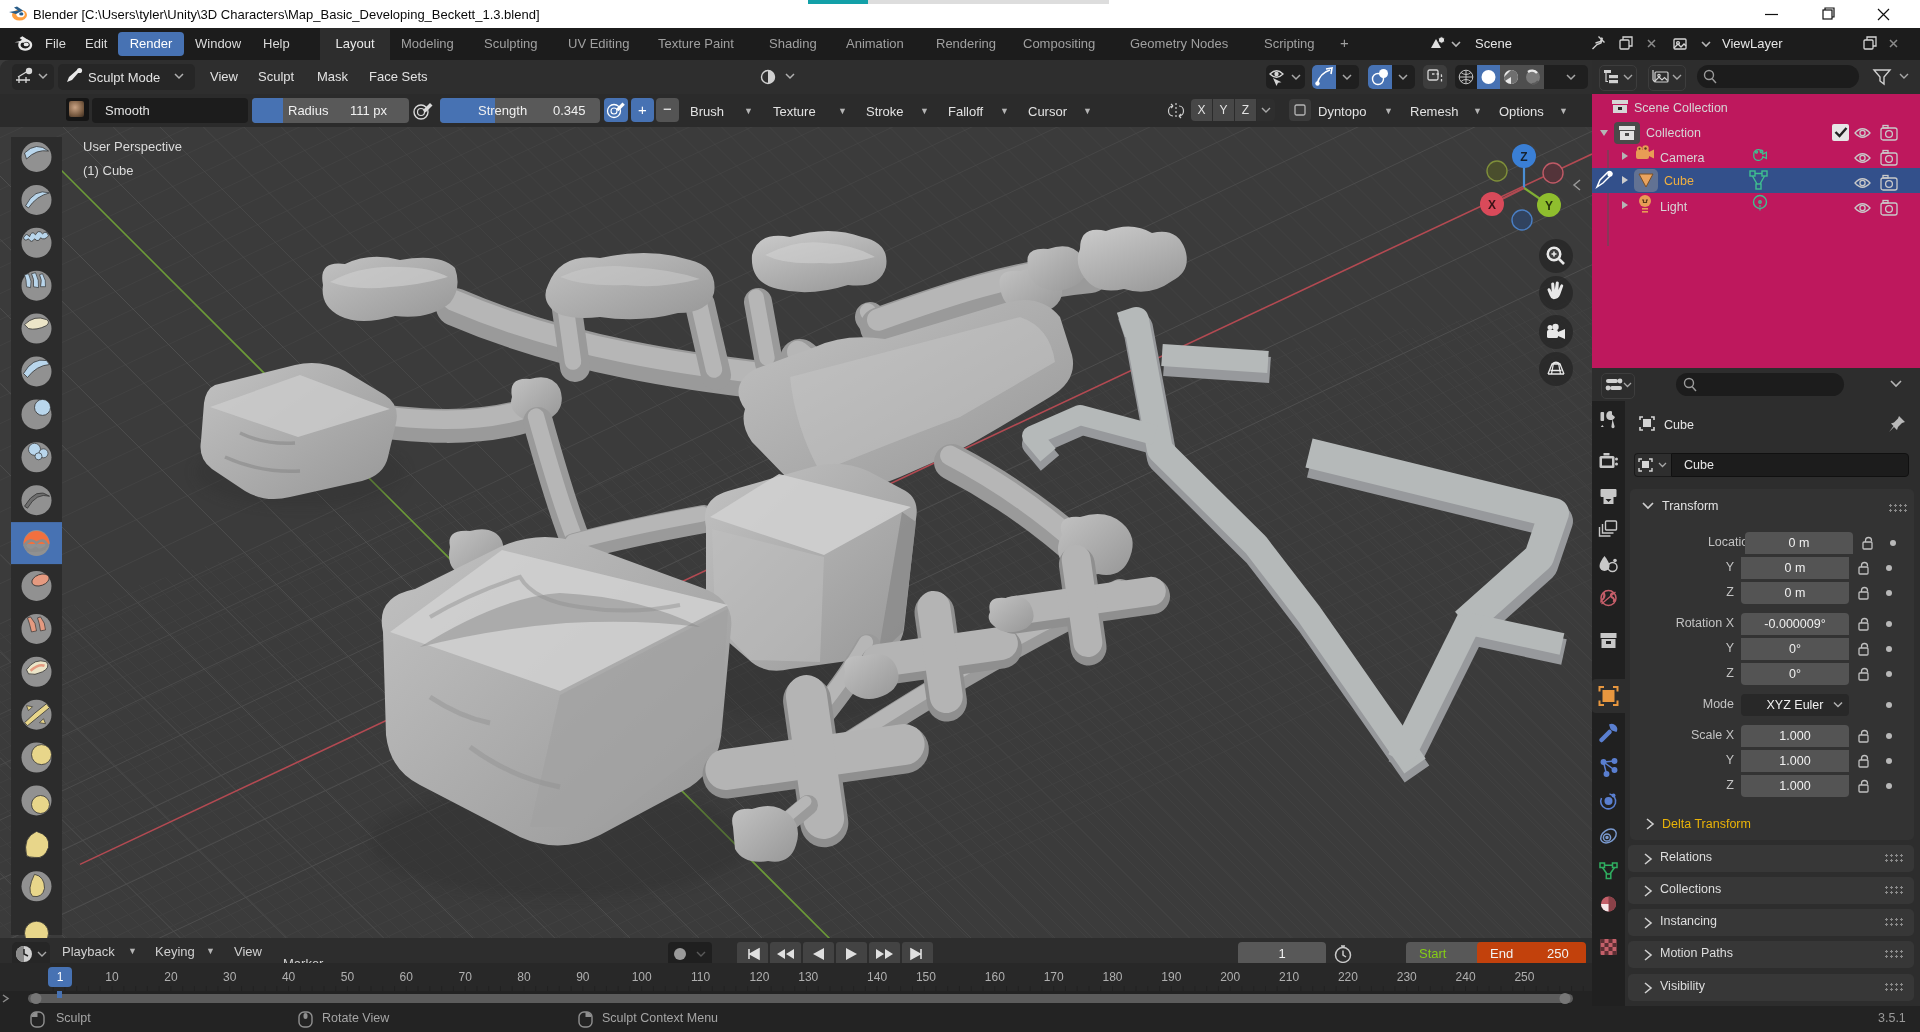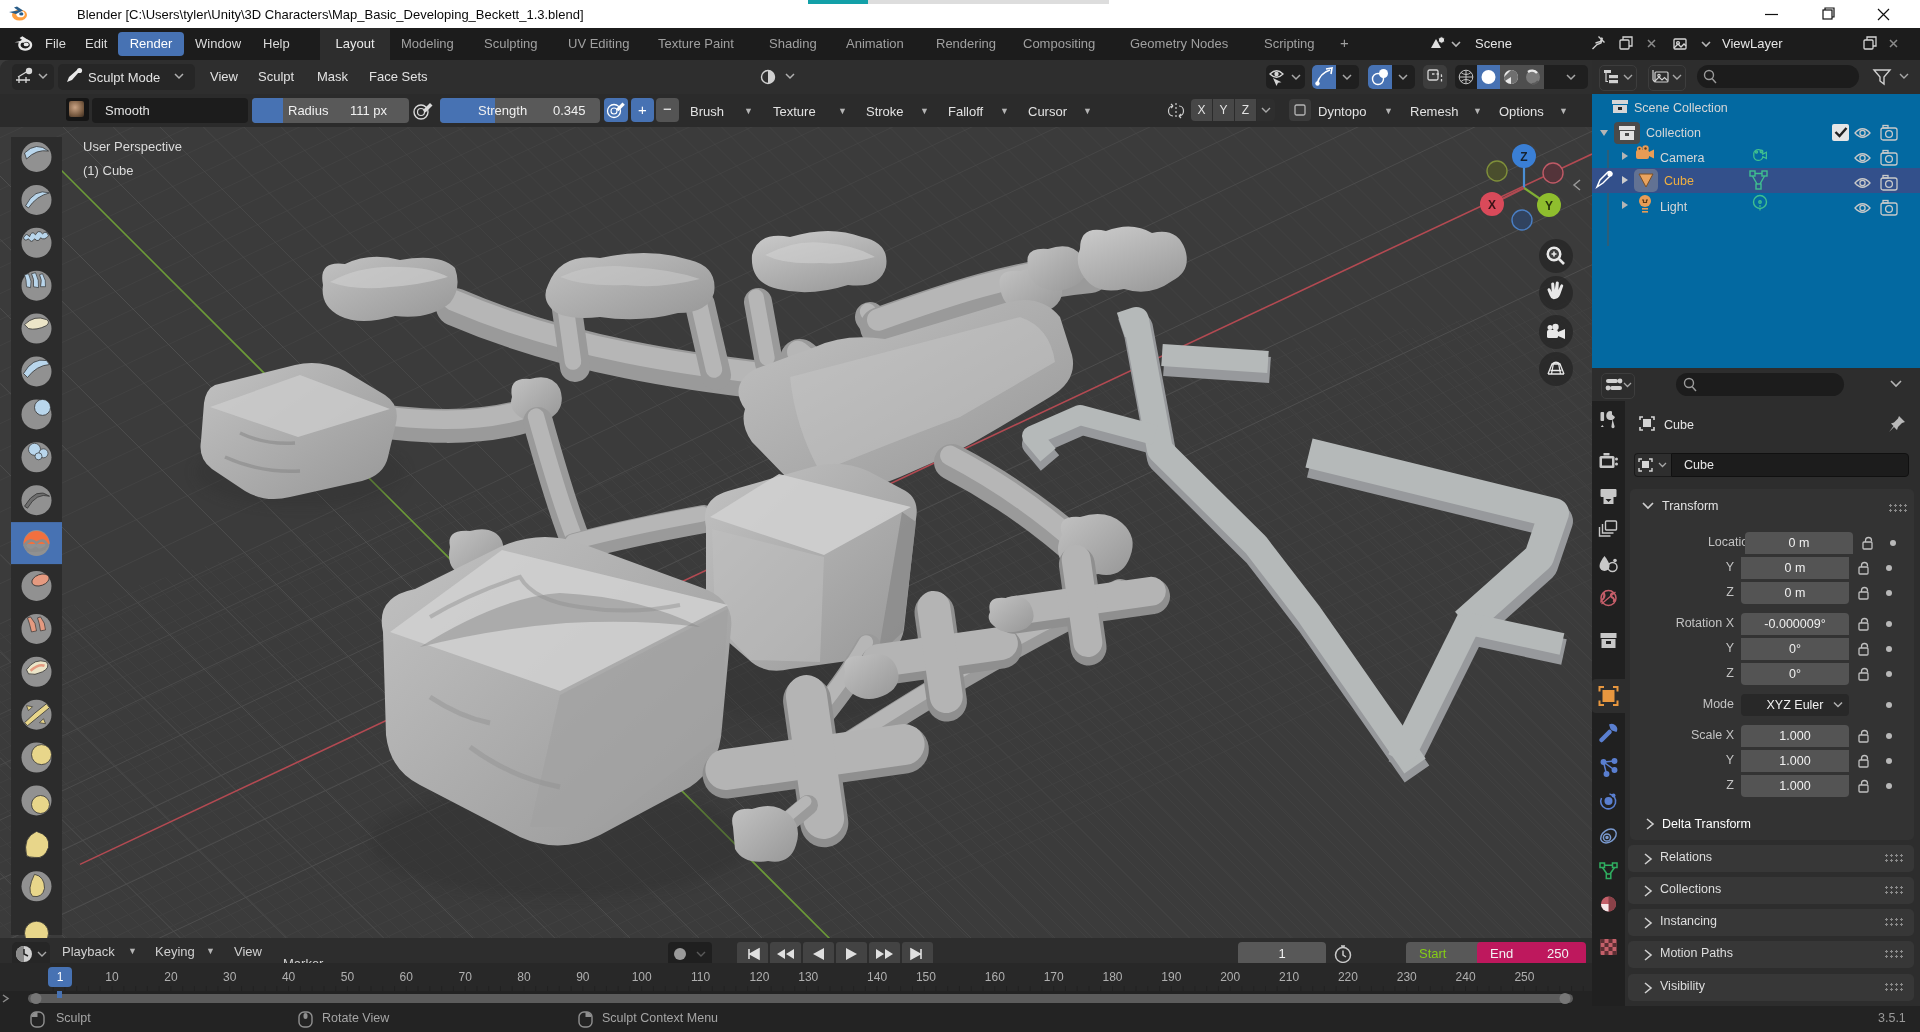--- a/index.html
+++ b/index.html
@@ -3,35 +3,35 @@
 <meta charset="utf-8">
 <style>
   * { margin:0; padding:0; box-sizing:border-box; }
   html,body { width:1920px; height:1032px; overflow:hidden; background:#3b3b3b;
     font-family:"Liberation Sans", sans-serif; }
   .abs { position:absolute; }
   #root { position:relative; width:1920px; height:1032px; }
   
   #titlebar { left:0; top:0; width:1920px; height:28px; background:#ffffff; color:#0a0a0a;
     font-size:13px; }
-  #titletext { left:33px; top:6.5px;margin-left:44px; }
+  #titletext { left:33px; top:6.5px; }
   
   #topbar { left:0; top:28px; width:1920px; height:32px; background:#1c1c1c; color:#dadada; font-size:13px; }
   .menuitem { top:8px; }
   .pill { border-radius:4px; }
   
   .wtab { top:8px; color:#a0a0a0; }
   
   #row2 { left:0; top:60px; width:1592px; height:34px; background:#2e2e2e; color:#e2e2e2; font-size:13px; border-radius:9px 0 0 0; }
   
   #row3 { left:0; top:94px; width:1592px; height:33px; background:#2b2b2b; color:#e2e2e2; font-size:13px; }
   .ddbtn { background:#262626; border-radius:5px; height:26px; line-height:26px; }
   .chev { font-size:9px; color:#b5b5b5; }
   
-  #outliner { left:1592px; top:60px; width:328px; height:308px; background:#0369a1; color:#d4d4d4; font-size:13px;}
+  #outliner { left:1592px; top:60px; width:328px; height:308px; background:#be185d; color:#d4d4d4; font-size:13px;}
   #properties { left:1592px; top:368px; width:328px; height:638px; background:#2d2d2d; color:#cccccc; font-size:12.5px;}
   
   #timeline { left:0; top:938px; width:1592px; height:68px; background:#2d2d2d; color:#d0d0d0; font-size:13px;}
   
   #statusbar { left:0; top:1006px; width:1920px; height:26px; background:#232323; color:#a5a5a5; font-size:12.5px; }
   .playbtn { top:4px; width:31px; height:24px; background:#434343; border-radius:3px; }
   .propgrip { width:20px; height:11px;
     background-image:radial-gradient(circle, #8a8a8a 1.1px, transparent 1.3px);
     background-size:5px 5px; background-position:0 0; }
   .prow { position:absolute; height:22px; }
@@ -1263,21 +1263,21 @@
               <rect x="3" y="7" width="9" height="7" rx="1"></rect>
               <path d="M5.5,7 V5.5 a3,3 0 0 1 6,0 L11.5,6.4"></path>
             </g>
           </svg>
           <div class="pdot"></div>
         </div>
         <div class="prow" style="left:0;top:446px;width:328px">
           <svg style="position:absolute;left:52px;top:3px" width="12" height="14" viewBox="0 0 12 14">
             <path d="M3,2 l6,5 l-6,5" stroke="#cfcfcf" stroke-width="1.6" fill="none"></path>
           </svg>
-          <span style="position:absolute;left:70px;top:3px;color:#ffffff">Delta Transform</span>
+          <span style="position:absolute;left:70px;top:3px;color:#eab308">Delta Transform</span>
         </div>
         <div class="cpanel" style="top:477px">
           <svg style="position:absolute;left:14px;top:7px" width="12" height="14" viewBox="0 0 12 14">
             <path d="M3,2 l6,5 l-6,5" stroke="#cfcfcf" stroke-width="1.6" fill="none"></path>
           </svg>
           <span style="position:absolute;left:32px;top:5px">Relations</span>
           <div class="propgrip" style="position:absolute;right:10px;top:8px"></div>
         </div>
         <div class="cpanel" style="top:509px">
           <svg style="position:absolute;left:14px;top:7px" width="12" height="14" viewBox="0 0 12 14">
@@ -1352,21 +1352,21 @@
         </svg></div>
     <div class="abs" style="left:1238px;top:4px;width:88px;height:24px;background:#585858;border-radius:4px;text-align:center;line-height:24px;color:#f2f2f2">1</div>
     <svg class="abs" style="left:1332px;top:6px" width="22" height="20" viewBox="0 0 22 20">
       <circle cx="11" cy="11" r="7.5" stroke="#c9c9c9" stroke-width="1.5" fill="none"></circle>
       <path d="M11,6.5 v4.5 l3,2 M9,2 h4 M11,2 v2" stroke="#c9c9c9" stroke-width="1.5" fill="none"></path>
     </svg>
     <div class="abs" style="left:1406px;top:4px;width:109px;height:24px;background:#585858;border-radius:4px;line-height:24px;color:#84cc16">
       <span class="abs" style="left:13px">Start</span>
         <span class="abs" style="left:86px">1</span>
     </div>
-    <div class="abs" style="left:1477px;top:4px;width:109px;height:24px;background:#be185d;border-radius:4px;line-height:24px;color:#f2f2f2">
+    <div class="abs" style="left:1477px;top:4px;width:109px;height:24px;background:#c2410c;border-radius:4px;line-height:24px;color:#f2f2f2">
       <span class="abs" style="left:13px">End</span>
         <span class="abs" style="left:70px">250</span>
     </div>
 
     <div class="abs" id="ruler" style="left:0;top:25px;width:1592px;height:28px;background:#282828;color:#b0b0b0;font-size:12px">
         <span style="position:absolute;left:92.05px;top:7px;width:40px;text-align:center">10</span>
         <span style="position:absolute;left:150.89999999999998px;top:7px;width:40px;text-align:center">20</span>
         <span style="position:absolute;left:209.75px;top:7px;width:40px;text-align:center">30</span>
         <span style="position:absolute;left:268.59999999999997px;top:7px;width:40px;text-align:center">40</span>
         <span style="position:absolute;left:327.45px;top:7px;width:40px;text-align:center">50</span>

